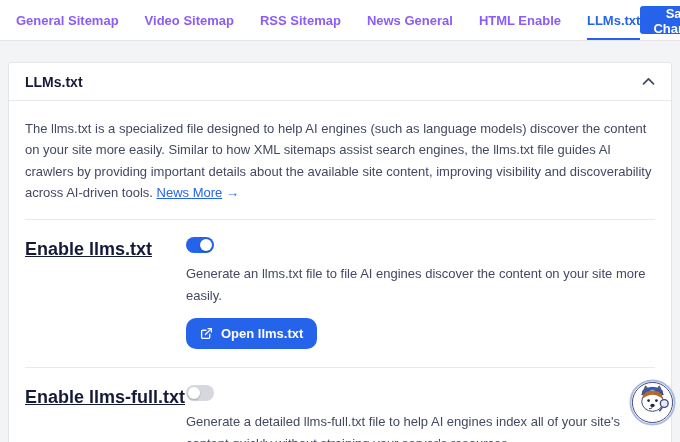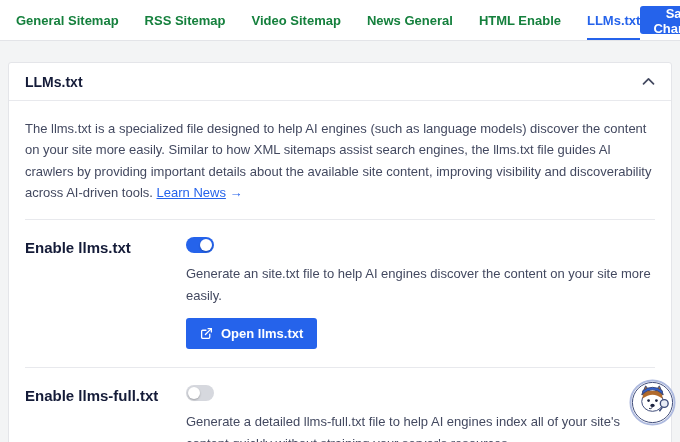--- a/index.html
+++ b/index.html
@@ -18,21 +18,21 @@
     height:41px;
     display:flex;
     align-items:stretch;
     padding:0 6px 0 16px;
     position:relative;
   }
   .tabs { display:flex; gap:26px; flex:1; }
   .tab {
     display:flex; align-items:center;
     font-size:13px; font-weight:600;
-    color:#15803d;
+    color:#8b5cf6;
     cursor:pointer;
     border-bottom:2px solid transparent;
     padding-top:2px;
     white-space:nowrap;
   }
   .tab.active { color:#2563eb; border-bottom-color:#2563eb; }
   .save-btn {
     align-self:center;
     background:#2563eb; color:#fff;
     border:none; border-radius:3px;
@@ -68,21 +68,21 @@
   }
   .intro a { color:#2563eb; text-decoration:underline; cursor:pointer; }
   .intro .arrow { color:#2563eb; text-decoration:none; }
 
   .row {
     display:grid;
     grid-template-columns:161px 1fr;
     padding:17px 0 18px 0;
   }
   .row + .row { border-top:1px solid #e8e9ed; }
-  .row-label { font-size:15px; font-weight:700; color:#141b38; padding-top:2px; }
+  .row-label { font-size:18px; font-weight:700; color:#141b38; padding-top:2px;text-decoration:underline; }
   .row-content { }
   .row-desc { font-size:13px; line-height:1.7; color:#434960; margin-top:10px; }
 
   
   .toggle {
     width:28px; height:16px; border-radius:9px;
     background:#d6d8de; position:relative; cursor:pointer;
   }
   .toggle .knob {
     position:absolute; top:2px; left:2px;
@@ -90,73 +90,73 @@
     background:#fff; box-shadow:0 1px 2px rgba(0,0,0,.25);
     transition:left .1s;
   }
   .toggle.on { background:#2563eb; }
   .toggle.on .knob { left:14px; }
 
   .open-btn {
     margin-top:11px;
     display:inline-flex; align-items:center; gap:8px;
     background:#2563eb; color:#fff;
-    border:none; border-radius:3px;
+    border:none; border-radius:10px;
     font-family:"Liberation Sans", sans-serif;
     font-size:13px; font-weight:700;
     height:31px; padding:0 14px;
     cursor:pointer;
   }
 
   
   .mascot {
     position:absolute;
     right:4px; bottom:16px;
     width:47px; height:47px;
     cursor:pointer;
   }
 </style>
 </head>
 <body>
 
 <header class="tabbar">
   <nav class="tabs">
     <div class="tab">General Sitemap</div>
+    <div class="tab">Video Sitemap</div>
     <div class="tab">RSS Sitemap</div>
-    <div class="tab">Video Sitemap</div>
     <div class="tab">News General</div>
     <div class="tab">HTML Enable</div>
     <div class="tab active">LLMs.txt</div>
   </nav>
   <button class="save-btn">Save Changes</button>
 </header>
 
 <section class="card">
   <div class="card-header">
     <h2 class="card-title">LLMs.txt</h2>
     <span class="chevron">
       <svg width="13" height="9" viewBox="0 0 13 9" fill="none">
         <polyline points="1.5,6.8 6.5,1.8 11.5,6.8" stroke="#434960" stroke-width="1.7" stroke-linecap="round" stroke-linejoin="round"></polyline>
       </svg>
     </span>
   </div>
 
   <div class="card-body">
     <p class="intro"><span>The llms.txt is a specialized file designed to help AI engines (such as language models) discover the content on your site more easily. Similar to how XML sitemaps assist search engines, the llms.txt file guides AI crawlers by providing important details about the available site content, improving visibility and discoverability across AI-driven tools.</span>
-      <a>Learn News</a>
+      <a>News More</a>
       <span class="arrow">→</span>
     </p>
 
     <div class="row">
       <div class="row-label">Enable llms.txt</div>
       <div class="row-content">
         <div class="toggle on">
             <div class="knob"></div>
           </div>
-        <p class="row-desc">Generate an site.txt file to help AI engines discover the content on your site more easily.</p>
+        <p class="row-desc">Generate an llms.txt file to file AI engines discover the content on your site more easily.</p>
         <button class="open-btn">
           <span style="display:flex;align-items:center;">
             <svg width="13" height="13" viewBox="0 0 24 24" fill="none" stroke="#fff" stroke-width="2.4" stroke-linecap="round" stroke-linejoin="round">
               <path d="M18 13v6a2 2 0 0 1-2 2H5a2 2 0 0 1-2-2V8a2 2 0 0 1 2-2h6"></path>
               <polyline points="15 3 21 3 21 9"></polyline>
               <line x1="10" y1="14" x2="21" y2="3"></line>
             </svg>
           </span>
           <span>Open llms.txt</span>
         </button>

